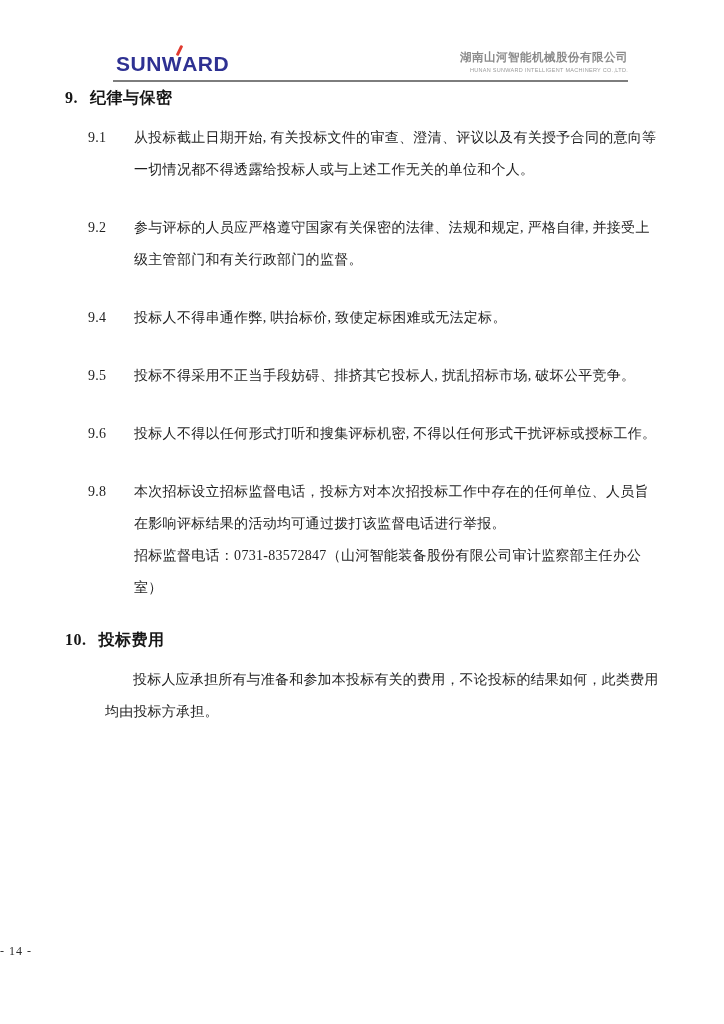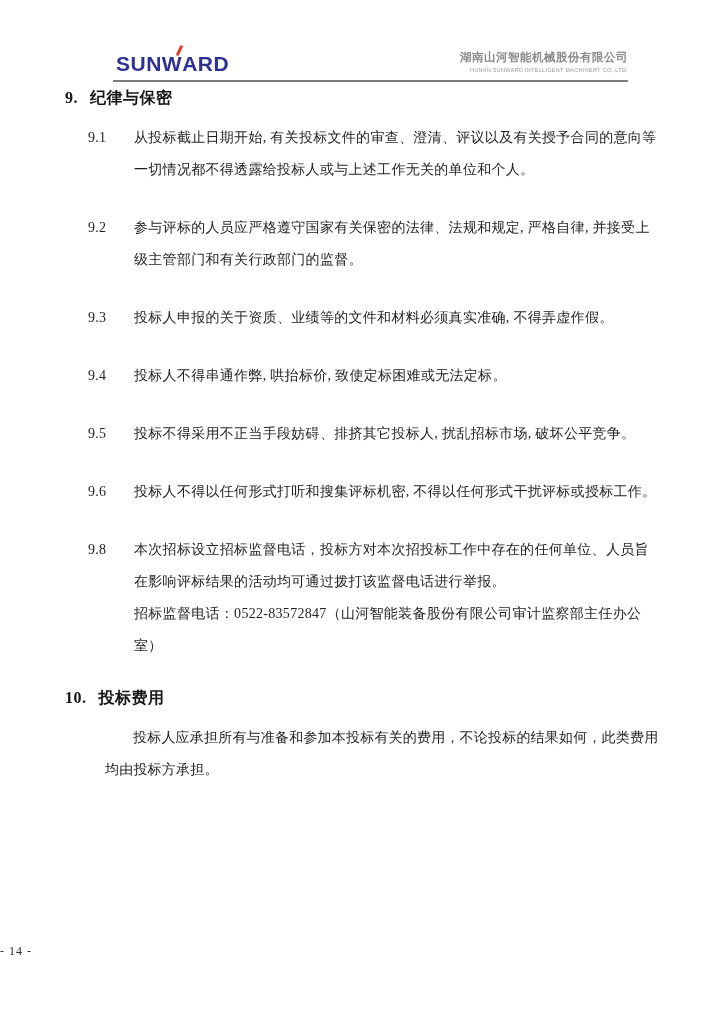--- a/index.html
+++ b/index.html
@@ -90,40 +90,36 @@
     <div class="items">
       <div class="item">
         <div class="num">9.1</div>
         <div class="txt">从投标截止日期开始, 有关投标文件的审查、澄清、评议以及有关授予合同的意向等一切情况都不得透露给投标人或与上述工作无关的单位和个人。</div>
       </div>
       <div class="item">
         <div class="num">9.2</div>
         <div class="txt">参与评标的人员应严格遵守国家有关保密的法律、法规和规定, 严格自律, 并接受上级主管部门和有关行政部门的监督。</div>
       </div>
       <div class="item">
-        <div class="num">9.3</div>
-        <div class="txt">投标人申报的关于资质、业绩等的文件和材料必须真实准确, 不得弄虚作假。</div>
-      </div>
-      <div class="item">
         <div class="num">9.4</div>
         <div class="txt">投标人不得串通作弊, 哄抬标价, 致使定标困难或无法定标。</div>
       </div>
       <div class="item">
         <div class="num">9.5</div>
         <div class="txt">投标不得采用不正当手段妨碍、排挤其它投标人, 扰乱招标市场, 破坏公平竞争。</div>
       </div>
       <div class="item">
         <div class="num">9.6</div>
         <div class="txt">投标人不得以任何形式打听和搜集评标机密, 不得以任何形式干扰评标或授标工作。</div>
       </div>
       <div class="item">
         <div class="num">9.8</div>
         <div class="txt">
           <div>本次招标设立招标监督电话，投标方对本次招投标工作中存在的任何单位、人员旨在影响评标结果的活动均可通过拨打该监督电话进行举报。</div>
-          <div>招标监督电话：0522-83572847（山河智能装备股份有限公司审计监察部主任办公室）</div>
+          <div>招标监督电话：0731-83572847（山河智能装备股份有限公司审计监察部主任办公室）</div>
         </div>
       </div>
     </div>
 
     <div class="sec-heading second">
       <span class="sec-num">10.</span><span>投标费用</span>
     </div>
 
     <div class="sec-paragraph">投标人应承担所有与准备和参加本投标有关的费用，不论投标的结果如何，此类费用均由投标方承担。</div>
 

